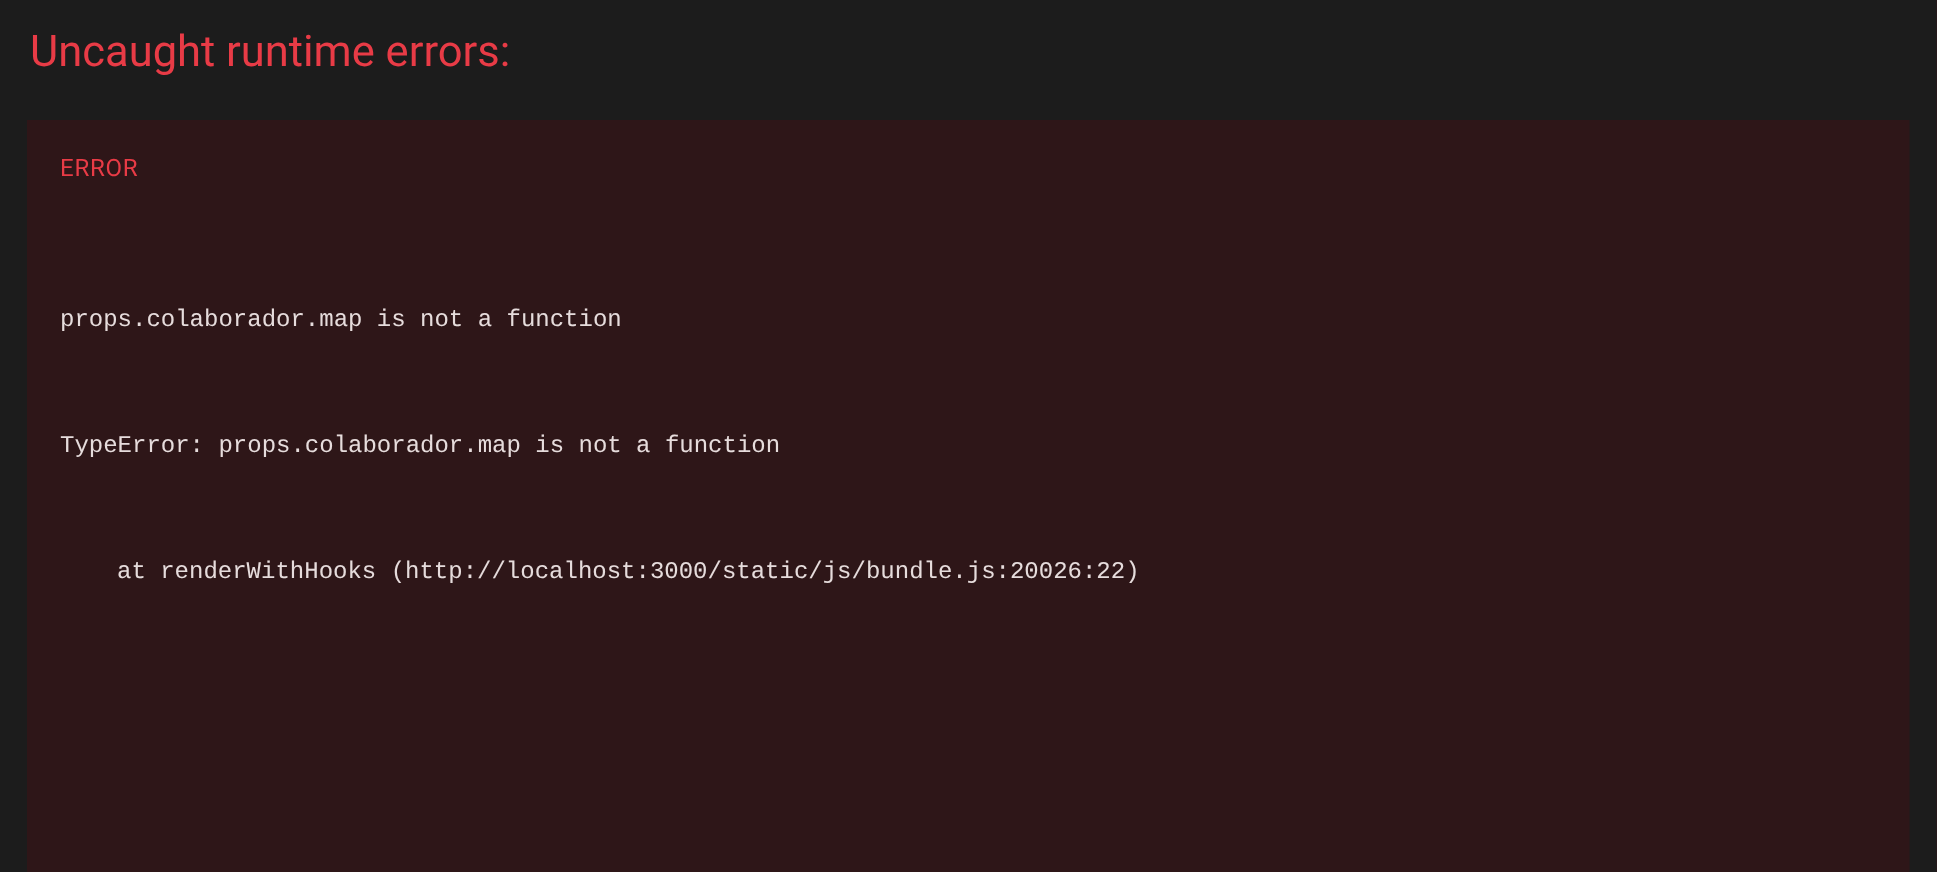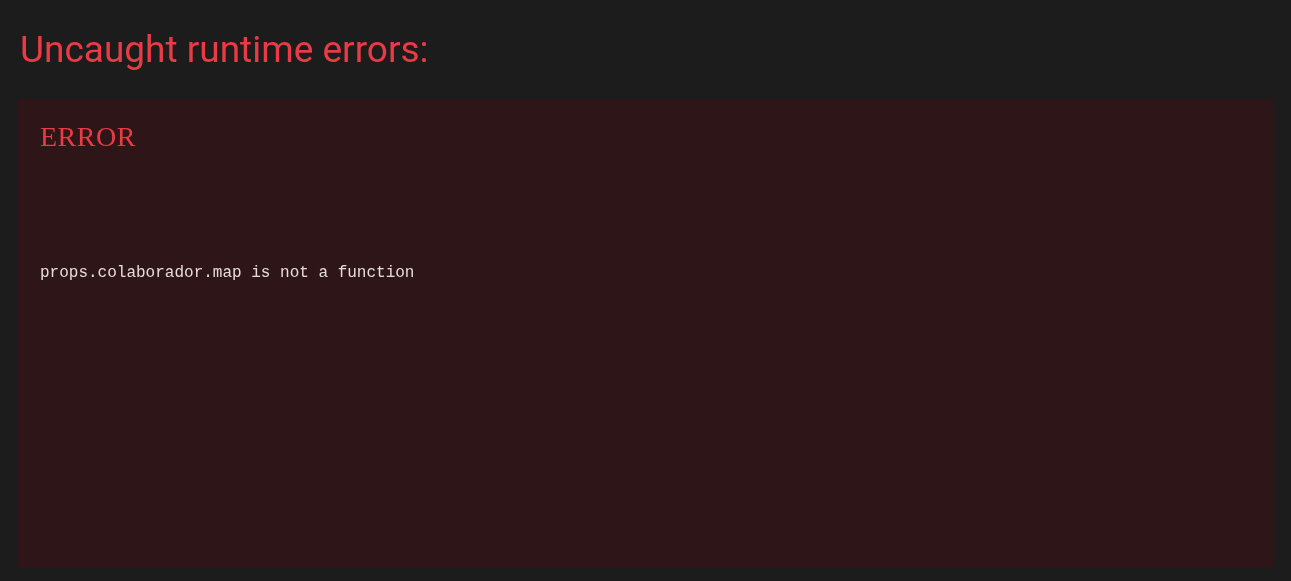--- a/index.html
+++ b/index.html
@@ -8,63 +8,63 @@
       box-sizing: border-box;
     }
     body {
       background-color: #1c1c1c;
       font-family: -apple-system, BlinkMacSystemFont, "Segoe UI", Roboto, Helvetica, Arial, sans-serif;
       min-height: 581px;
       width: 1291px;
     }
     .overlay-title {
       color: #e83b46;
-      font-size: 37px;
+      font-size: 29px;
       font-weight: 400;
-      padding: 28px 20px 14px 20px;
+      padding: 18px 20px 14px 20px;
     }
     .error-panel {
       background-color: #2e1618;
       margin: 14px 18px 18px 18px;
       padding: 22px 22px 28px 22px;
     }
     .error-label {
       color: #e83b46;
-      font-size: 28px;
+      font-size: 16px;
       font-weight: 400;
       letter-spacing: 0.5px;
       margin-bottom: 22px;
-      font-family: Liberation Serif, serif;
     }
     .error-message {
       color: #e6dcdc;
       font-family: "Consolas", "Menlo", "Monaco", "Courier New", monospace;
       font-size: 16px;
       line-height: 1.75;
       white-space: pre;
     }
     .stack-line {
       display: block;
-      margin-top: 28px;
     }
     .stack-indent {
       padding-left: 38px;
     }
   </style>
 </head>
 <body>
 
 <h1 class="overlay-title">Uncaught runtime errors:</h1>
 
 <div class="error-panel">
 
   <div class="error-label">ERROR</div>
 
   <div class="error-message">
     <span class="stack-line">props.colaborador.map is not a function</span>
+    <span class="stack-line">TypeError: props.colaborador.map is not a function</span>
+    <span class="stack-line stack-indent">at renderWithHooks (http://localhost:3000/static/js/bundle.js:20026:22)</span>
     
     
     
     
     
     
     
   </div>
 
 </div>

